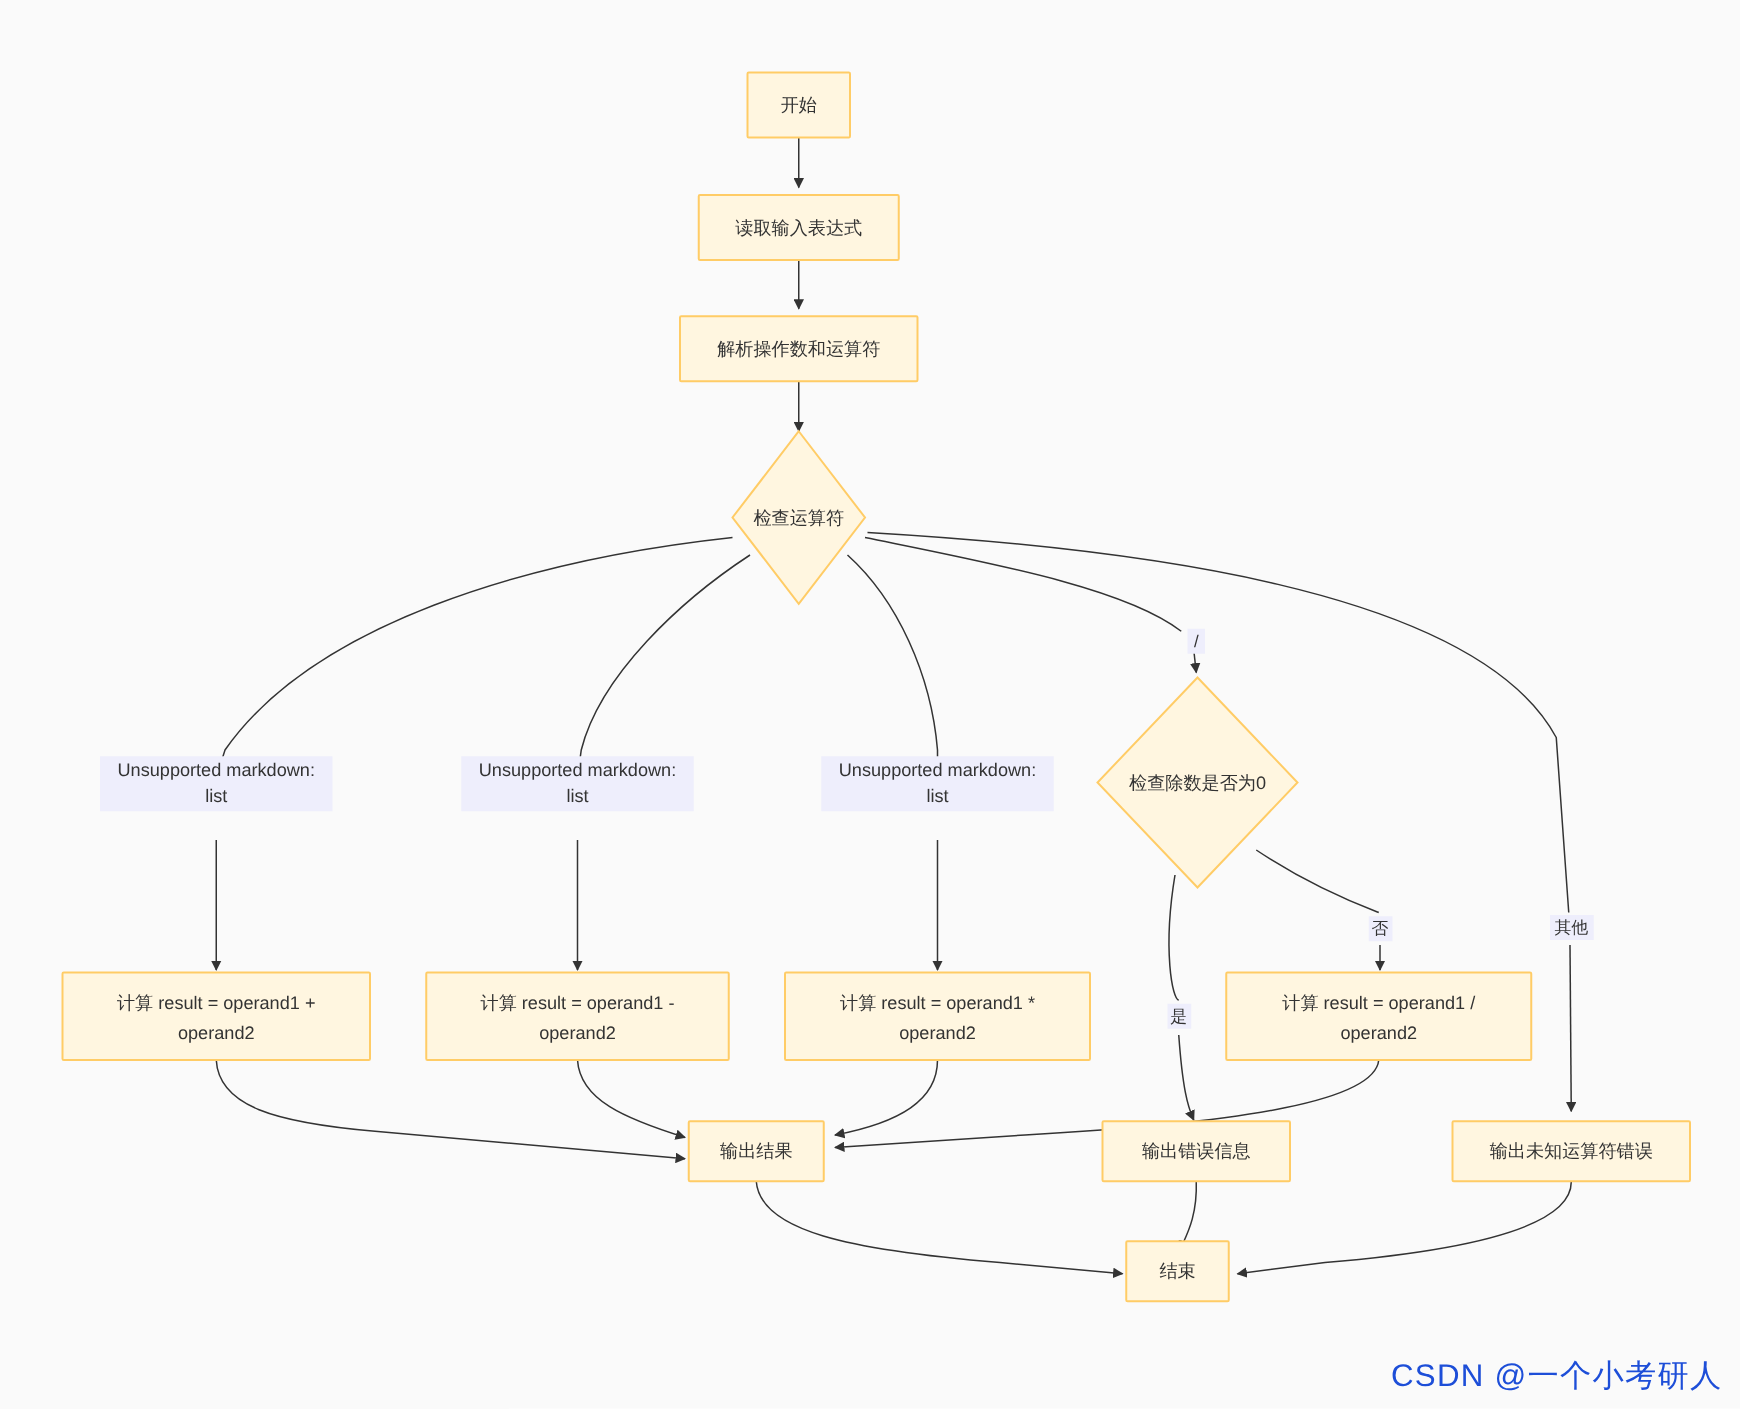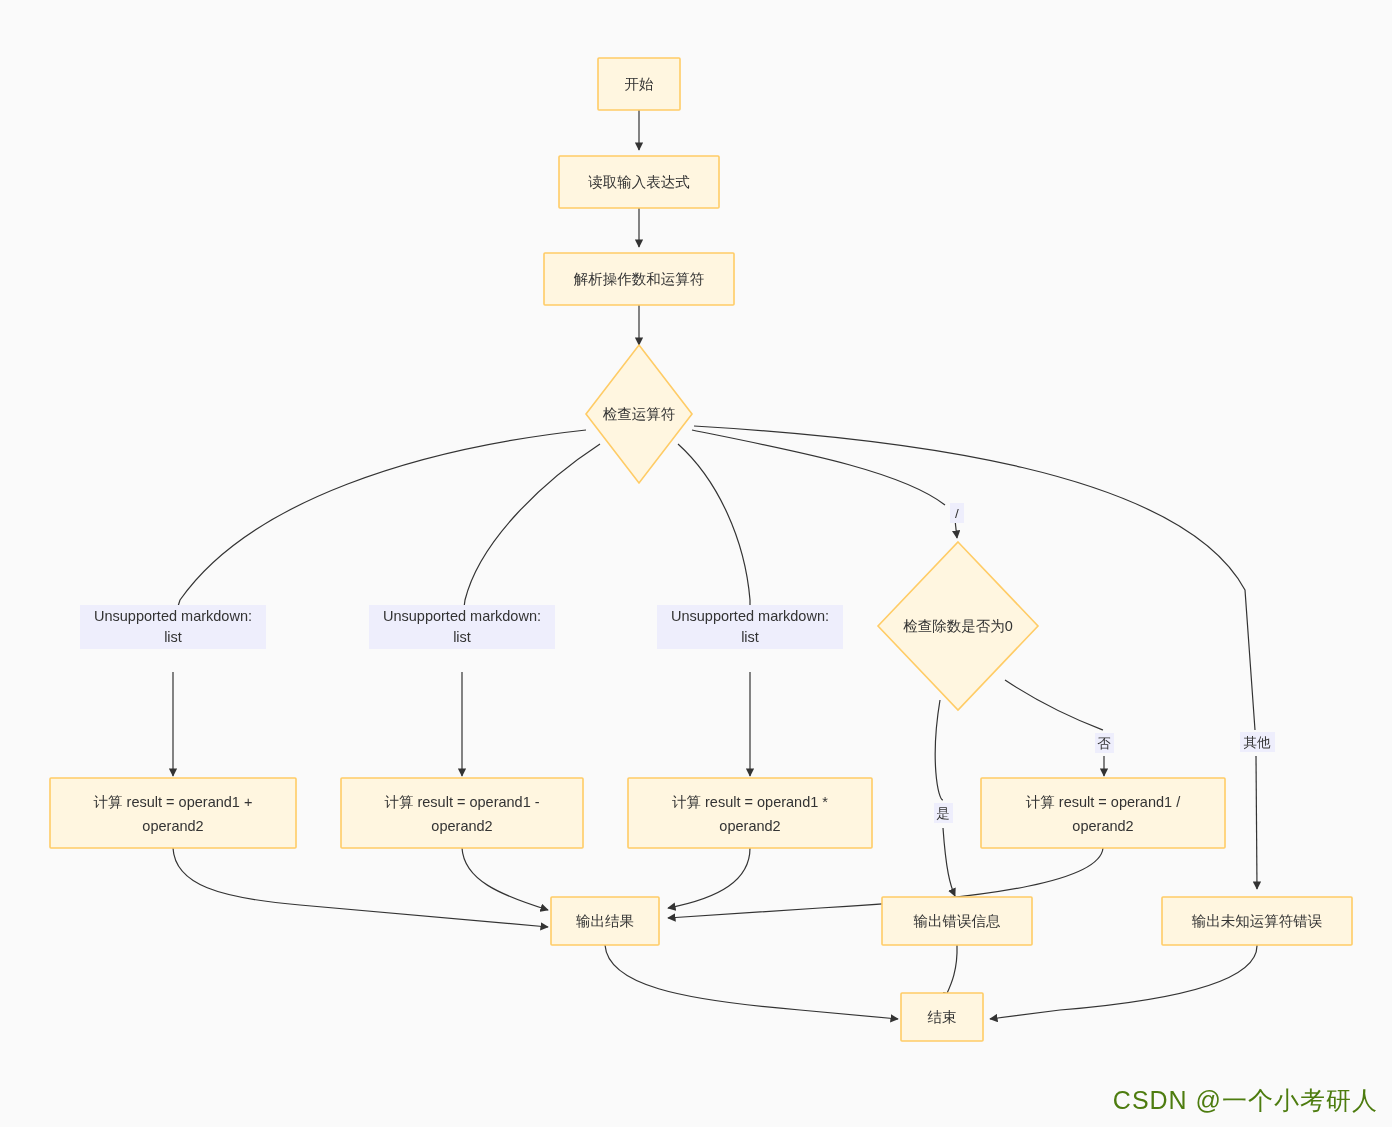--- a/index.html
+++ b/index.html
@@ -64,21 +64,21 @@
     fill: #333333;
     text-anchor: middle;
     dominant-baseline: middle;
   }
   .watermark {
     position: absolute;
     right: 14px;
     bottom: 10px;
     font-family: "Liberation Sans", "DejaVu Sans", sans-serif;
     font-size: 25px;
-    color: #4d7c0f;
+    color: #1d4ed8;
     letter-spacing: 1px;
     user-select: none;
     white-space: nowrap;
   }
 </style>
 </head>
 <body>
 
 <div id="canvas">
 

